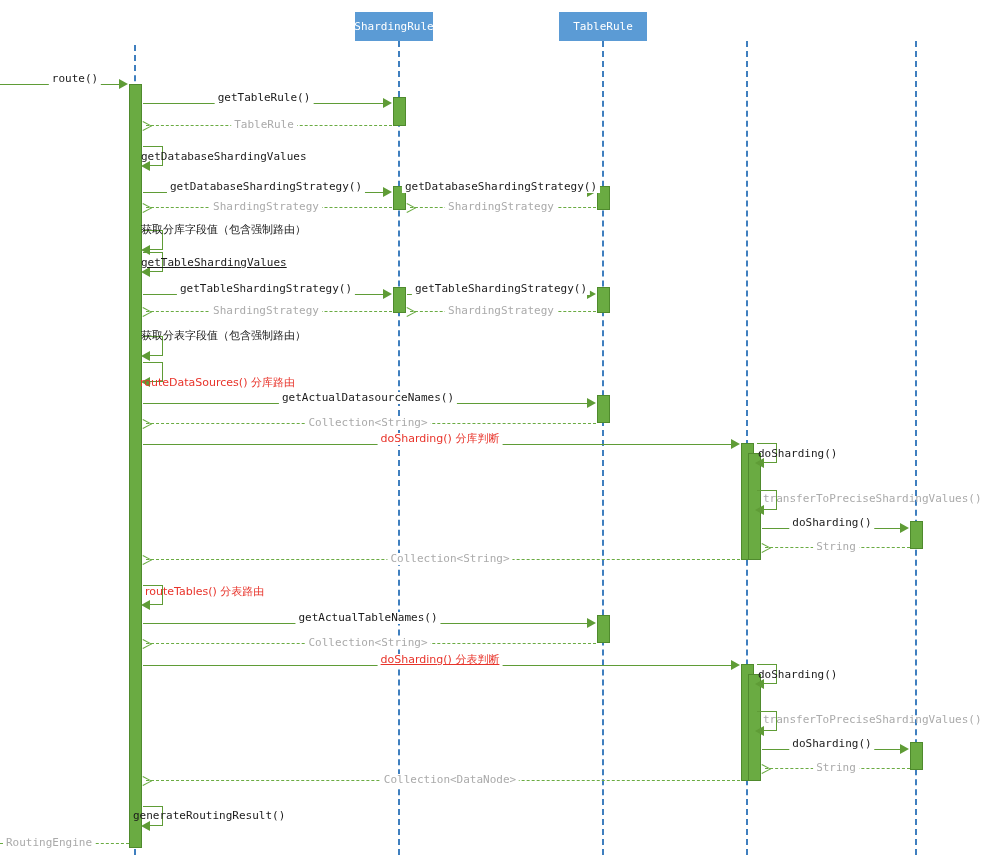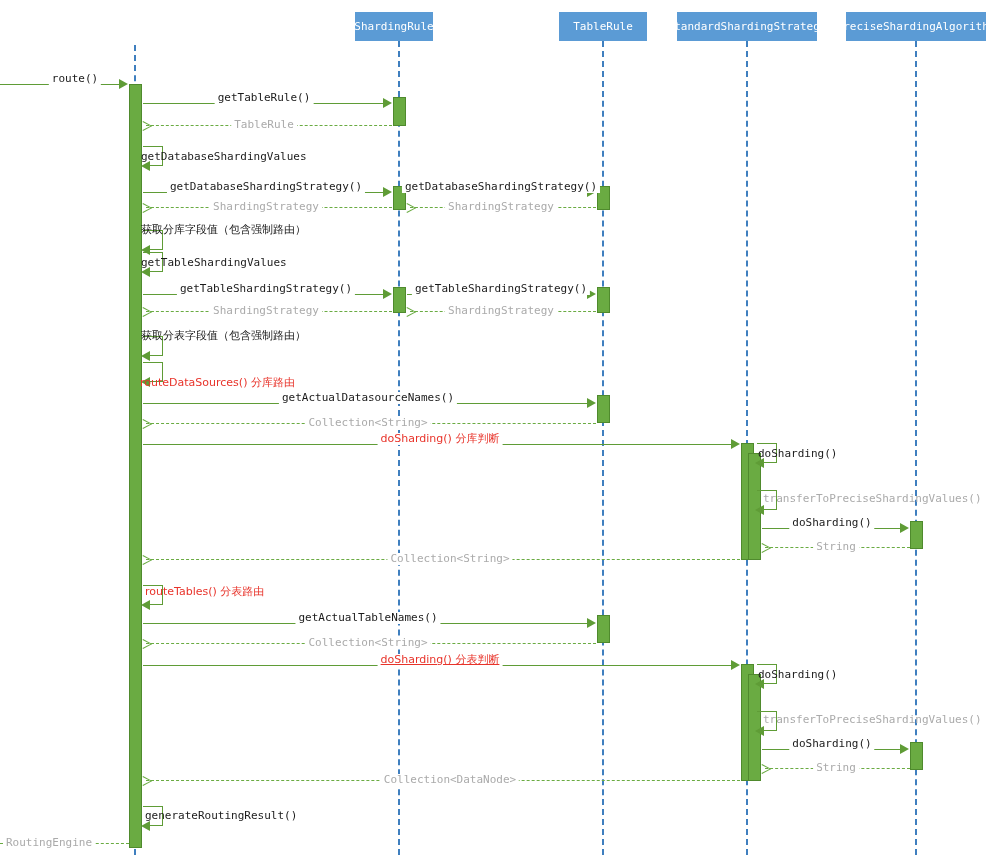--- a/index.html
+++ b/index.html
@@ -129,26 +129,20 @@
 <body>
 
 <div id="diagram">
 
   <div class="participant" style="left:355px; top:12px; width:78px; height:29px;">
     <span>ShardingRule</span>
   </div>
   <div class="participant" style="left:559px; top:12px; width:88px; height:29px;">
     <span>TableRule</span>
   </div>
-  <div class="participant" style="left:677px; top:12px; width:140px; height:29px;">
-    <span>StandardShardingStrategy</span>
-  </div>
-  <div class="participant" style="left:846px; top:12px; width:140px; height:29px;">
-    <span>PreciseShardingAlgorithm</span>
-  </div>
 
   <div class="lifeline" style="left:134px; top:45px; height:810px;"></div>
   <div class="lifeline" style="left:398px; top:41px; height:814px;"></div>
   <div class="lifeline" style="left:602px; top:41px; height:814px;"></div>
   <div class="lifeline" style="left:746px; top:41px; height:814px;"></div>
   <div class="lifeline" style="left:915px; top:41px; height:814px;"></div>
 
   <div class="activation" style="left:129px; top:84px; width:13px; height:764px;"></div>
 
   <div class="activation" style="left:393px; top:97px; width:13px; height:29px;"></div>
@@ -200,21 +194,21 @@
   <div class="msg-line ret" style="left:146px; top:207px; width:246px;"></div>
   <div class="arrow-open" style="left:143px; top:202px;"></div>
   <div class="msg-label ret-label" style="left:266px; top:201px;">ShardingStrategy</div>
 
   <div class="selfcall" style="left:143px; top:230px; width:20px; height:20px;"></div>
   <div class="arrow-head left" style="left:141px; top:245px;"></div>
   <div class="self-label cjk" style="left:141px; top:224px;">获取分库字段值（包含强制路由）</div>
 
   <div class="selfcall" style="left:143px; top:252px; width:20px; height:20px;"></div>
   <div class="arrow-head left" style="left:141px; top:267px;"></div>
-  <div class="self-label" style="left:141px; top:257px;">getTableShardingValues</div>
+  <div class="self-label" style="left:141px; top:257px;text-decoration:underline;">getTableShardingValues</div>
 
   <div class="msg-line" style="left:143px; top:294px; width:242px;"></div>
   <div class="arrow-head right" style="left:383px; top:289px;"></div>
   <div class="msg-label" style="left:266px; top:283px;">getTableShardingStrategy()</div>
 
   <div class="msg-line" style="left:407px; top:294px; width:182px;"></div>
   <div class="arrow-head right" style="left:587px; top:289px;"></div>
   <div class="msg-label" style="left:501px; top:283px;">getTableShardingStrategy()</div>
 
   <div class="msg-line ret" style="left:410px; top:311px; width:186px;"></div>
@@ -296,18 +290,18 @@
   <div class="msg-line ret" style="left:765px; top:768px; width:145px;"></div>
   <div class="arrow-open" style="left:762px; top:763px;"></div>
   <div class="msg-label ret-label" style="left:836px; top:762px;">String</div>
 
   <div class="msg-line ret" style="left:146px; top:780px; width:594px;"></div>
   <div class="arrow-open" style="left:143px; top:775px;"></div>
   <div class="msg-label ret-label" style="left:450px; top:774px;">Collection&lt;DataNode&gt;</div>
 
   <div class="selfcall" style="left:143px; top:806px; width:20px; height:20px;"></div>
   <div class="arrow-head left" style="left:141px; top:821px;"></div>
-  <div class="self-label" style="left:145px; top:810px;text-align:center;">generateRoutingResult()</div>
+  <div class="self-label" style="left:133px; top:810px;text-align:center;">generateRoutingResult()</div>
 
   <div class="msg-line ret" style="left:0px; top:843px; width:129px;"></div>
   <div class="msg-label ret-label left-anchor" style="left:3px; top:837px;">RoutingEngine</div>
 
 </div>
 
 </body></html>

